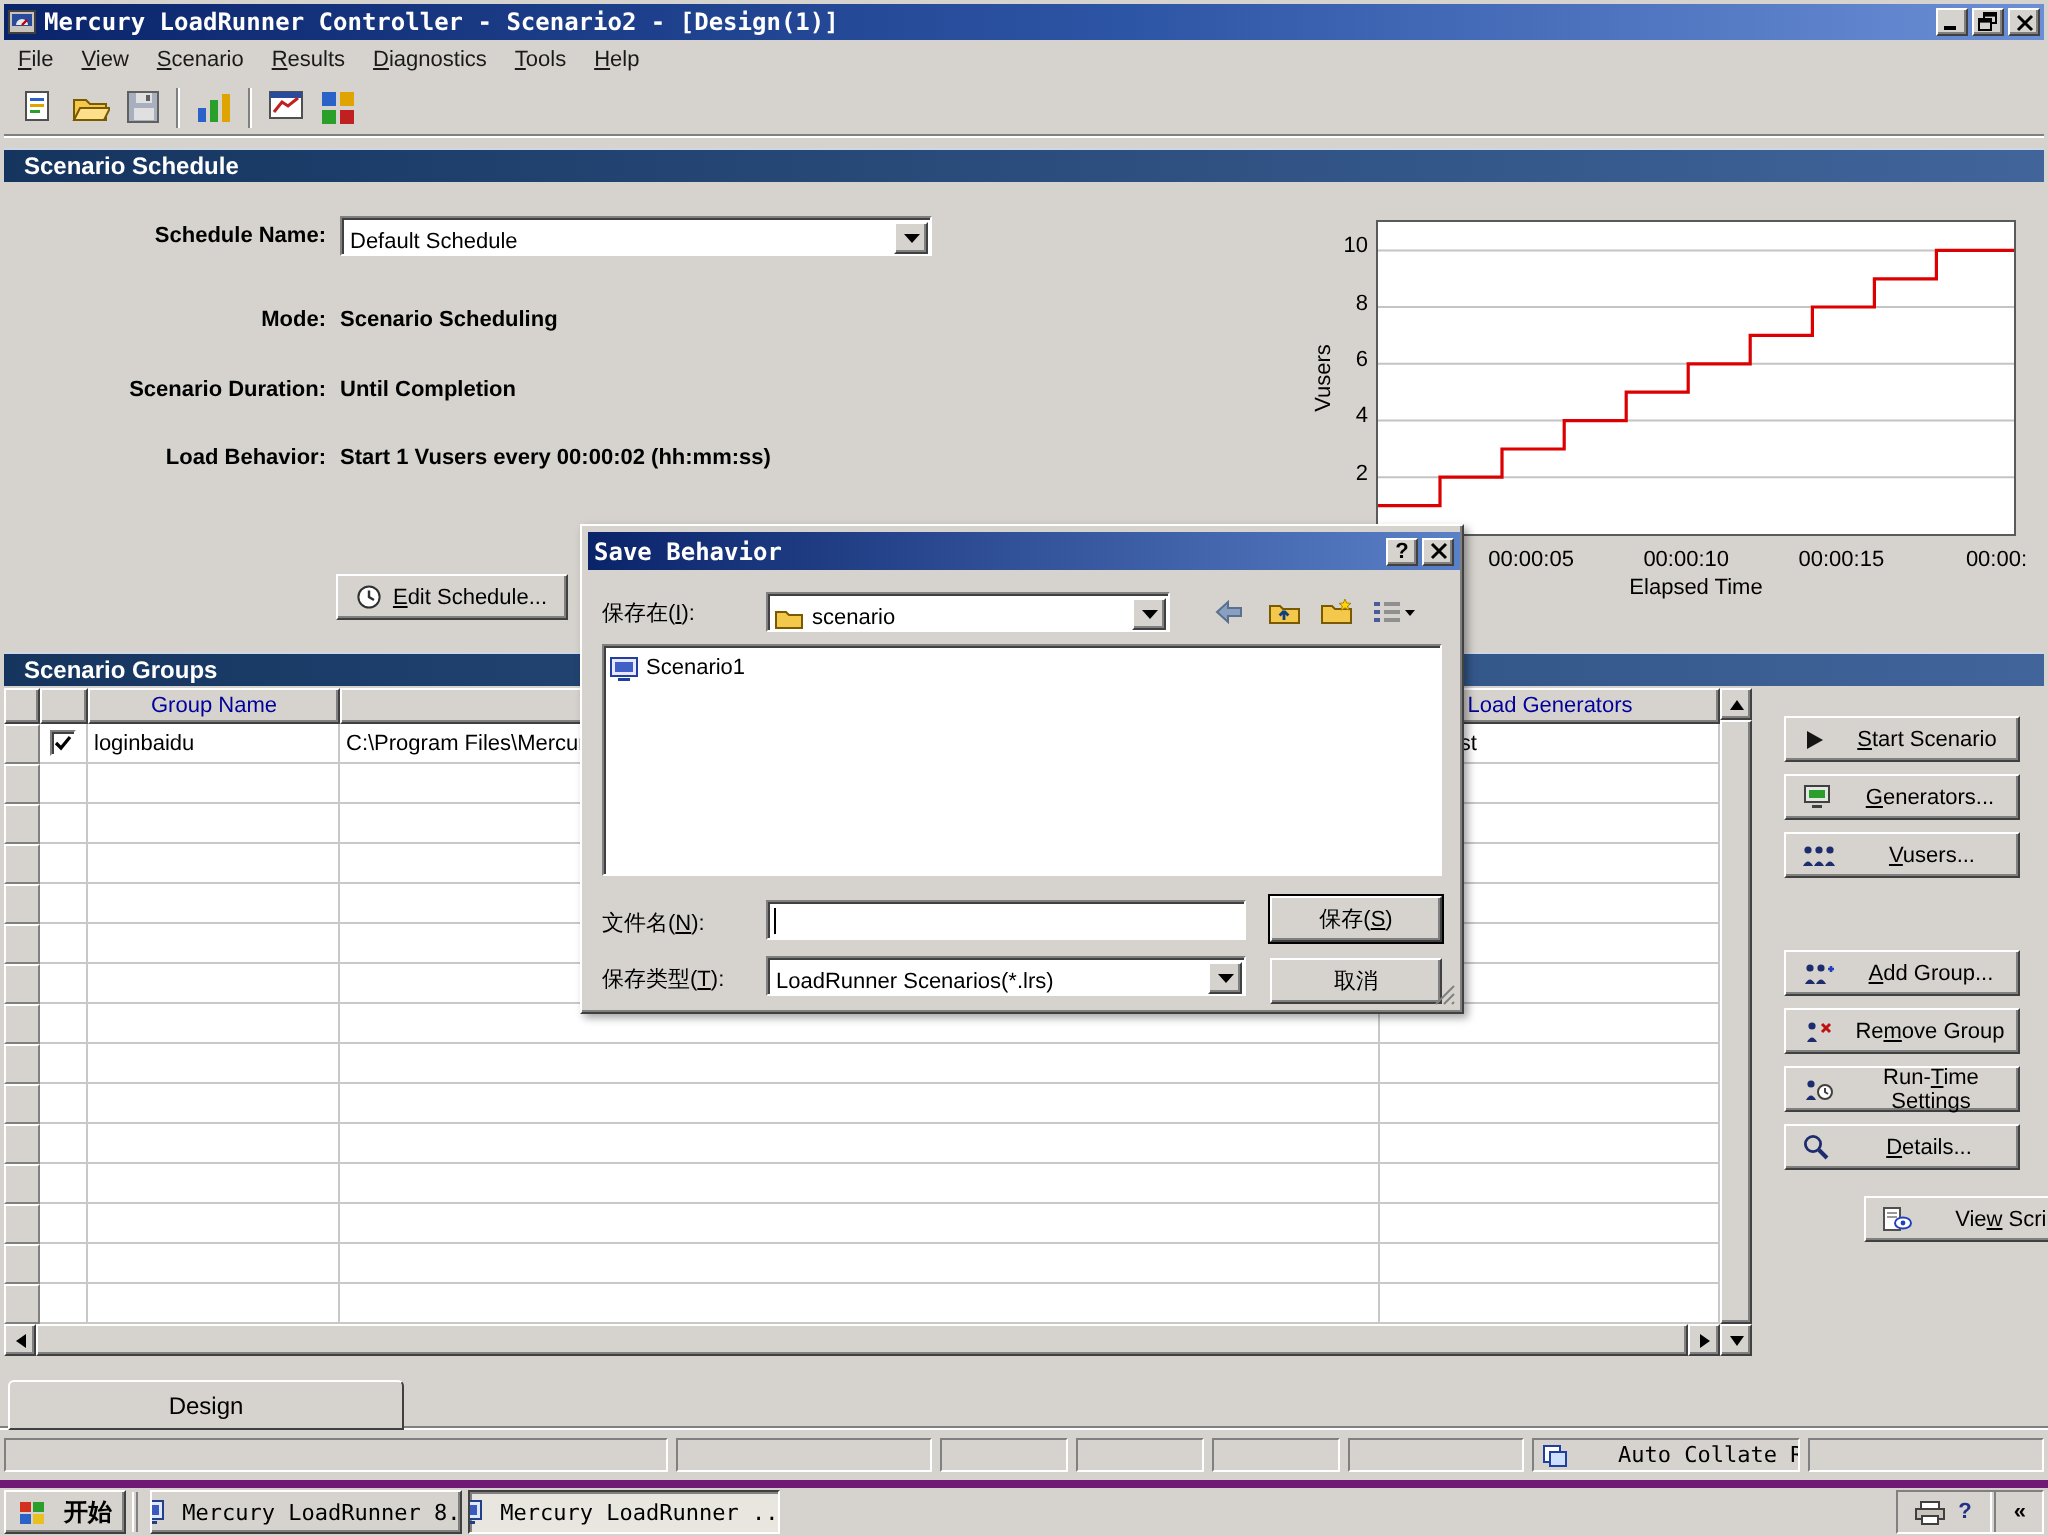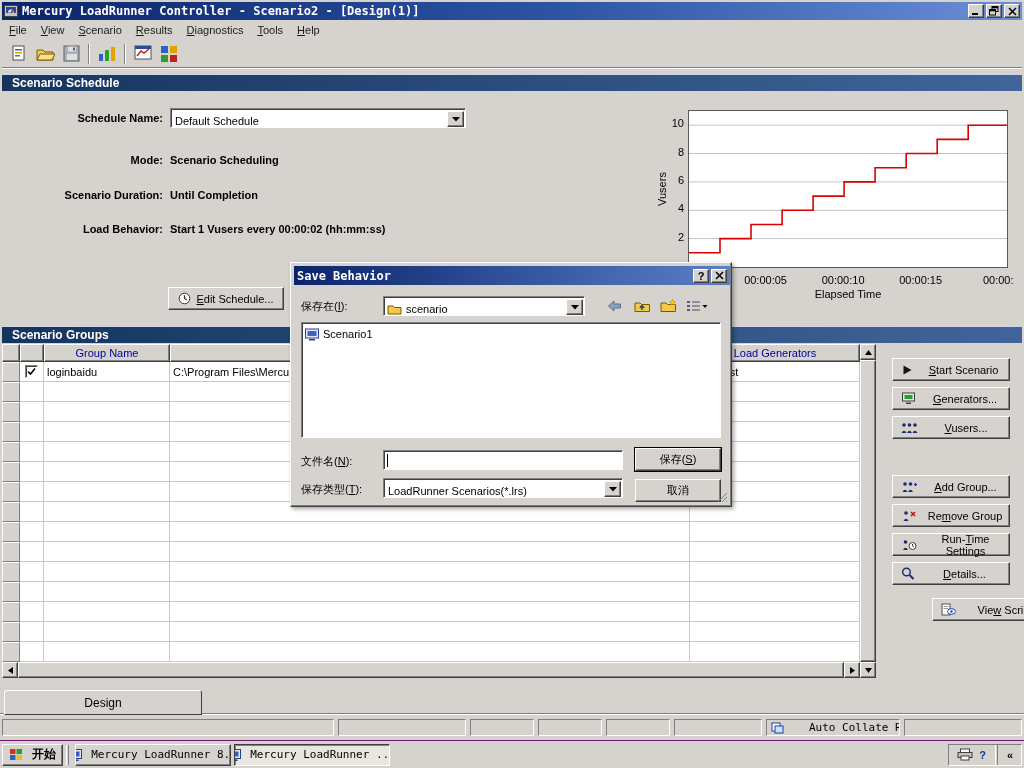--- a/index.html
+++ b/index.html
@@ -78,21 +78,21 @@
 
   
   .tab{position:absolute;top:690px;height:24px;background:#d6d3ce;border:1px solid;border-color:#ffffff #404040 #404040 #ffffff;border-radius:3px 3px 0 0;display:flex;align-items:center;justify-content:center;font-size:12px;}
   .tab-line{left:0;top:713px;width:1024px;height:2px;border-top:1px solid #808080;border-bottom:1px solid #ffffff;}
 
   
   .statusbar{left:0;top:716px;width:1024px;height:24px;background:#d6d3ce;}
   .sb{position:absolute;top:3px;height:17px;border:1px solid;border-color:#808080 #ffffff #ffffff #808080;display:flex;align-items:center;gap:4px;padding:0 4px;overflow:hidden;white-space:nowrap;}
 
   
-  .taskbar{left:0;top:740px;width:1024px;height:28px;background:#d6d3ce;border-top:1px solid #701a75;display:flex;align-items:center;padding:0 2px;}
+  .taskbar{left:0;top:740px;width:1024px;height:28px;background:#d6d3ce;border-top:4px solid #701a75;display:flex;align-items:center;padding:0 2px;}
   .start-btn{height:22px;padding:0 6px;display:flex;align-items:center;gap:4px;font-weight:bold;font-size:12px;}
   .tb-grip{width:3px;height:20px;margin:0 3px;border-left:1px solid #ffffff;border-right:1px solid #808080;}
   .task-btn{width:156px;height:22px;margin-left:3px;display:flex;align-items:center;gap:4px;padding:0 5px;font-family:"DejaVu Sans Mono",monospace;font-size:11px;white-space:nowrap;overflow:hidden;}
   .task-btn.active{border-color:#404040 #ffffff #ffffff #404040;box-shadow:inset 1px 1px 0 #808080;background:#e9e6df;}
   .tray{margin-left:auto;height:22px;display:flex;align-items:center;gap:6px;padding:0 8px;border:1px solid;border-color:#808080 #ffffff #ffffff #808080;}
   .tray .chev{font-weight:bold;}
 
   
   #save-dialog{left:290px;top:262px;width:442px;height:245px;background:#d6d3ce;border:1px solid;border-color:#ffffff #404040 #404040 #ffffff;box-shadow:inset -1px -1px 0 #808080,2px 2px 4px rgba(0,0,0,.35);z-index:10;}
   .dlg-title{position:absolute;left:3px;top:3px;width:436px;height:19px;background:linear-gradient(90deg,#0a246a,#5a80c8);color:#fff;display:flex;align-items:center;padding:0 3px;font-family:"DejaVu Sans Mono",monospace;font-weight:bold;font-size:12px;}

